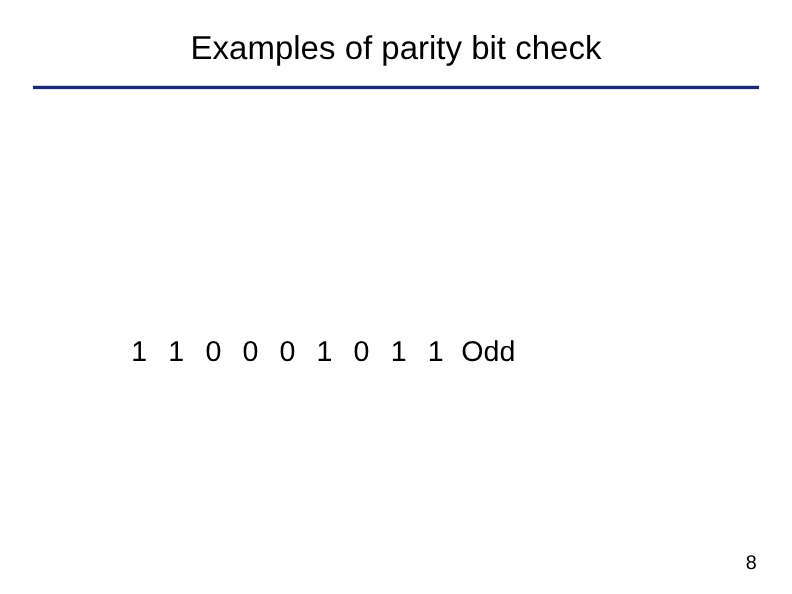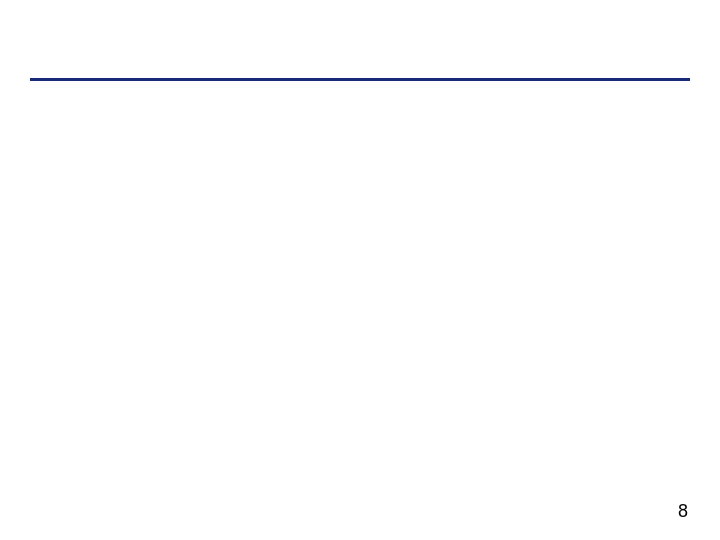--- a/index.html
+++ b/index.html
@@ -64,25 +64,29 @@
     bottom: 18px;
     font-size: 18px;
     color: #000;
   }
 </style>
 </head>
 <body>
 
 <div class="slide">
 
+  <div class="title">Examples of parity bit check</div>
   <div class="rule"></div>
 
   <div class="content">
 
 
+    <span class="row indent">
+      <span class="bits">1 1 0 0 0 1 0 1 1</span><span class="label">Odd</span>
+    </span>
 
     <span class="row indent">
       
     </span>
 
     
 
     
 
     

